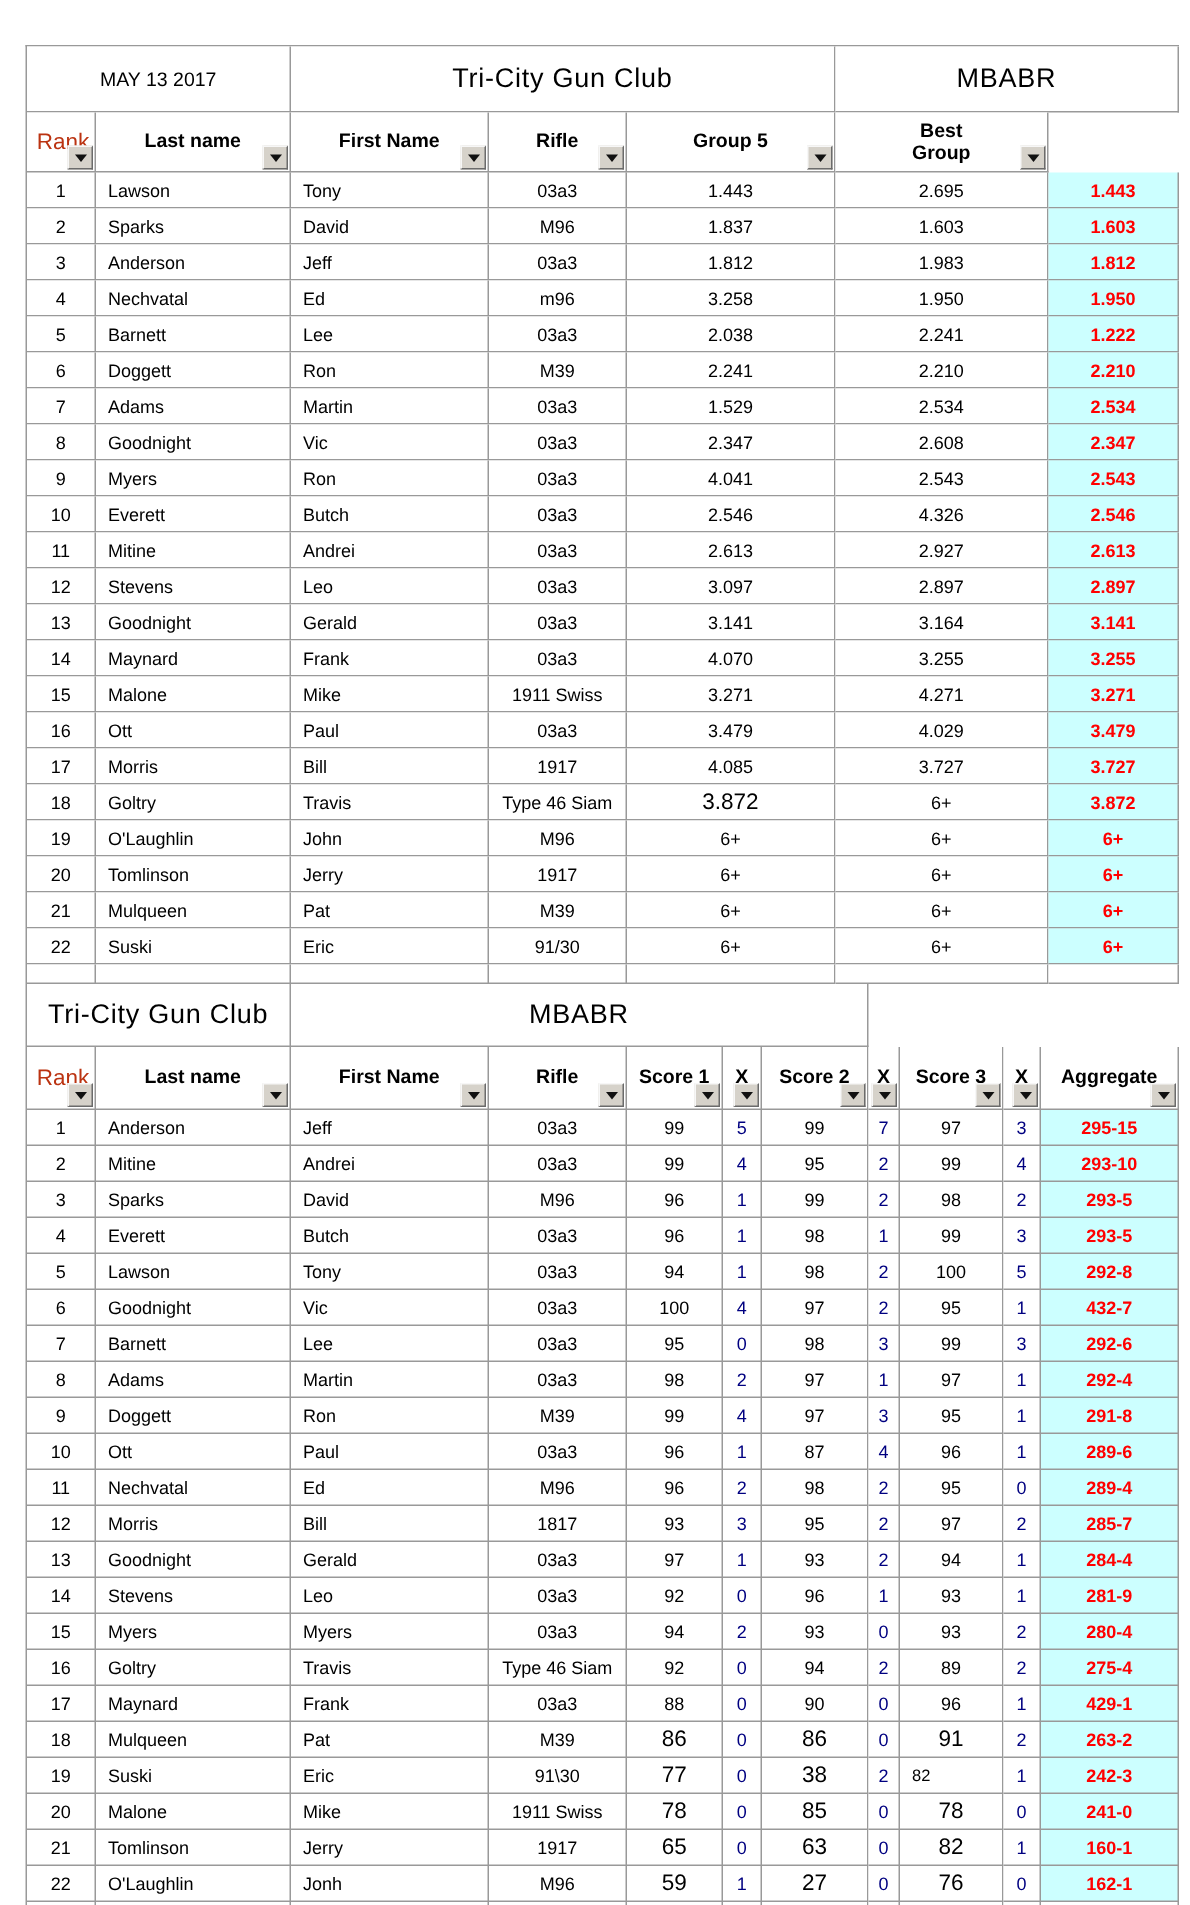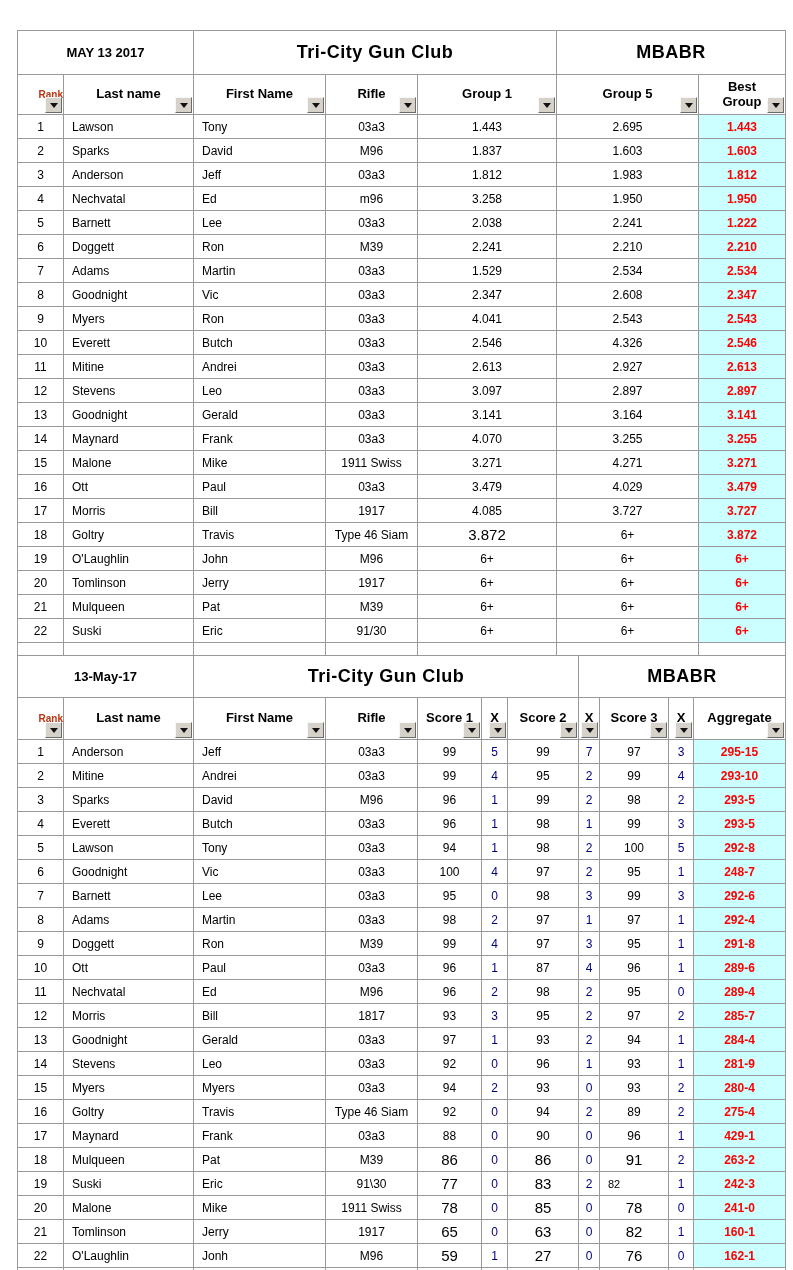--- a/index.html
+++ b/index.html
@@ -10,26 +10,26 @@
   .sheet{position:absolute;left:17px;top:30px;width:768px;border-left:1px solid #999;border-top:1px solid #999;box-sizing:content-box;}
   .grid{display:grid;}
   .t1 {grid-template-columns:46px 130px 132px 92px 139px 142px 87px;}
   .t1t{grid-template-columns:176px 363px 229px;}
   .t2 {grid-template-columns:46px 130px 132px 92px 64px 26px 71px 21px 69px 25px 92px;}
   .t2t{grid-template-columns:176px 385px 207px;}
   .cell,.hcell,.tcell{
     box-sizing:border-box;border-right:1px solid #999;border-bottom:1px solid #999;
     display:flex;align-items:center;justify-content:center;background:#fff;overflow:hidden;
   }
-  .tcell{font-weight:bold;}
+  .tcell{font-weight:normal;}
   .tcell.date{font-size:13px;}
   .tcell.club,.tcell.event{font-size:18px;letter-spacing:0.5px;}
   .h44{height:44px;} .h42{height:42px;} .h40{height:40px;} .h24{height:24px;} .h13{height:13px;} .h8{height:8px;}
   .hcell{position:relative;font-weight:bold;font-size:13px;text-align:center;white-space:pre-line;line-height:1.15;}
-  .hcell.rank-h{font-weight:bold;color:#bb3311;font-size:10px;justify-content:flex-end;padding-left:3px;}
+  .hcell.rank-h{font-weight:normal;color:#bb3311;font-size:15px;justify-content:center;padding-left:3px;}
   .fbtn{position:absolute;right:1px;bottom:1px;width:15px;height:14px;
         background:#d6d2ca;border:1px solid;border-color:#f7f7f7 #6b6b6b #6b6b6b #f7f7f7;
         display:flex;align-items:center;justify-content:center;}
   .tri{width:0;height:0;border-left:4px solid transparent;border-right:4px solid transparent;border-top:5px solid #111;}
   .cell{font-size:12px;}
   .c-name{justify-content:flex-start;padding-left:8px;}
   .c-best,.c-agg{background:#ccffff;color:#ff0000;font-weight:bold;}
   .c-x{color:#000080;}
   .big{font-size:15px;}
   .small-left{font-size:11px;justify-content:flex-start;padding-left:8px;}
@@ -43,21 +43,20 @@
     <div class="grid t1t">
       <div class="tcell date h44">MAY 13 2017</div>
       <div class="tcell club h44">Tri-City Gun Club</div>
       <div class="tcell event h44">MBABR</div>
     </div>
     <div class="grid t1" id="top-head">
         <div class="hcell h40 rank-h"><span>Rank</span><div class="fbtn"><div class="tri"></div></div></div>
         <div class="hcell h40"><span>Last name</span><div class="fbtn"><div class="tri"></div></div></div>
         <div class="hcell h40"><span>First Name</span><div class="fbtn"><div class="tri"></div></div></div>
         <div class="hcell h40"><span>Rifle</span><div class="fbtn"><div class="tri"></div></div></div>
-        <div class="hcell h40"><span>Group 1</span><div class="fbtn"><div class="tri"></div></div></div>
         <div class="hcell h40"><span>Group 5</span><div class="fbtn"><div class="tri"></div></div></div>
         <div class="hcell h40"><span>Best
 Group</span><div class="fbtn"><div class="tri"></div></div></div>
       </div>
     <div id="top-rows">
         <div class="grid t1">
           <div class="cell h24 c-rank">1</div>
           <div class="cell h24 c-name">Lawson</div>
           <div class="cell h24 c-name">Tony</div>
           <div class="cell h24 c-center">03a3</div>
@@ -261,21 +260,20 @@
         <div class="cell h13"></div>
         <div class="cell h13"></div>
         <div class="cell h13"></div>
         <div class="cell h13"></div>
         <div class="cell h13"></div>
       </div>
   </div>
 
   <div>
     <div class="grid t2t">
-      <div class="tcell date h42">13-May-17</div>
       <div class="tcell club h42">Tri-City Gun Club</div>
       <div class="tcell event h42">MBABR</div>
     </div>
     <div class="grid t2" id="bot-head">
         <div class="hcell h42 rank-h"><span>Rank</span><div class="fbtn"><div class="tri"></div></div></div>
         <div class="hcell h42"><span>Last name</span><div class="fbtn"><div class="tri"></div></div></div>
         <div class="hcell h42"><span>First Name</span><div class="fbtn"><div class="tri"></div></div></div>
         <div class="hcell h42"><span>Rifle</span><div class="fbtn"><div class="tri"></div></div></div>
         <div class="hcell h42"><span>Score 1</span><div class="fbtn"><div class="tri"></div></div></div>
         <div class="hcell h42"><span>X</span><div class="fbtn"><div class="tri"></div></div></div>
@@ -355,21 +353,21 @@
           <div class="cell h24 c-rank">6</div>
           <div class="cell h24 c-name">Goodnight</div>
           <div class="cell h24 c-name">Vic</div>
           <div class="cell h24 c-center">03a3</div>
           <div class="cell h24 c-center">100</div>
           <div class="cell h24 c-x">4</div>
           <div class="cell h24 c-center">97</div>
           <div class="cell h24 c-x">2</div>
           <div class="cell h24 c-center">95</div>
           <div class="cell h24 c-x">1</div>
-          <div class="cell h24 c-agg">248-7</div>
+          <div class="cell h24 c-agg">432-7</div>
         </div>
         <div class="grid t2">
           <div class="cell h24 c-rank">7</div>
           <div class="cell h24 c-name">Barnett</div>
           <div class="cell h24 c-name">Lee</div>
           <div class="cell h24 c-center">03a3</div>
           <div class="cell h24 c-center">95</div>
           <div class="cell h24 c-x">0</div>
           <div class="cell h24 c-center">98</div>
           <div class="cell h24 c-x">3</div>
@@ -520,21 +518,21 @@
           <div class="cell h24 c-x">2</div>
           <div class="cell h24 c-agg">263-2</div>
         </div>
         <div class="grid t2">
           <div class="cell h24 c-rank">19</div>
           <div class="cell h24 c-name">Suski</div>
           <div class="cell h24 c-name">Eric</div>
           <div class="cell h24 c-center">91\30</div>
           <div class="cell h24 c-center big">77</div>
           <div class="cell h24 c-x">0</div>
-          <div class="cell h24 c-center big">83</div>
+          <div class="cell h24 c-center big">38</div>
           <div class="cell h24 c-x">2</div>
           <div class="cell h24 c-center small-left">82</div>
           <div class="cell h24 c-x">1</div>
           <div class="cell h24 c-agg">242-3</div>
         </div>
         <div class="grid t2">
           <div class="cell h24 c-rank">20</div>
           <div class="cell h24 c-name">Malone</div>
           <div class="cell h24 c-name">Mike</div>
           <div class="cell h24 c-center">1911 Swiss</div>

